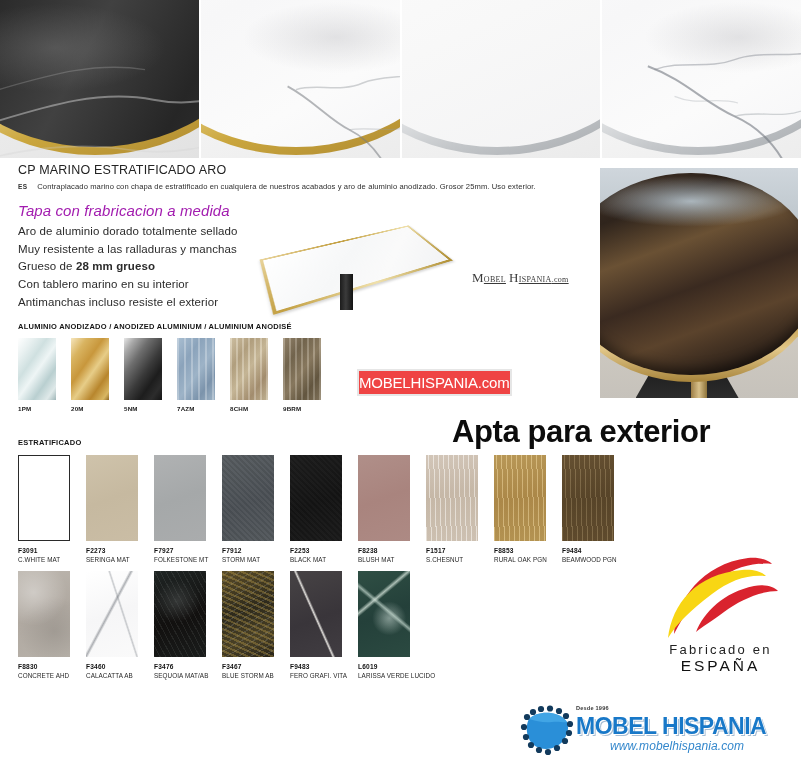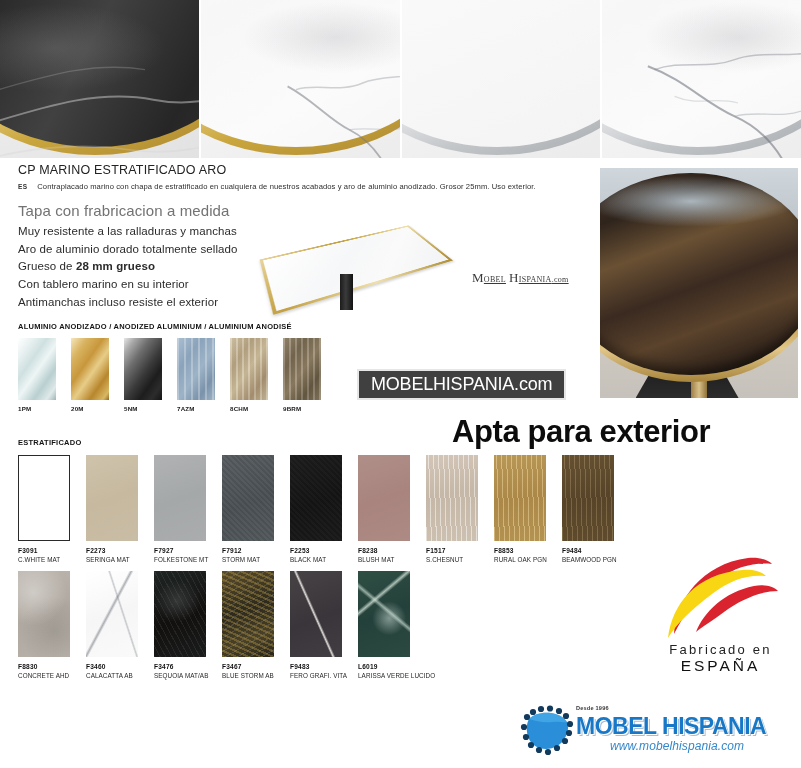--- a/index.html
+++ b/index.html
@@ -49,21 +49,21 @@
   .veins{position:absolute;inset:0;pointer-events:none;}
 
   
   .spec{position:absolute;left:18px;top:163px;width:575px;}
   .spec-title{font-size:12.5px;font-weight:400;letter-spacing:.2px;color:#232323;margin:0 0 5px 0;}
   .spec-sub-row{display:flex;align-items:flex-start;gap:10px;margin-bottom:10px;}
   .spec-lang{font-size:6.5px;font-weight:700;color:#333;padding-top:1px;letter-spacing:.3px;}
   .spec-desc{font-size:7.6px;color:#2d2d2d;line-height:1.25;letter-spacing:.1px;}
 
   .bullets{margin-top:2px;}
-  .bullet-head{font-size:15px;color:#737373;line-height:1.35;margin-bottom:1px;letter-spacing:.1px;}
+  .bullet-head{font-size:15px;color:#a21caf;line-height:1.35;margin-bottom:1px;letter-spacing:.1px;font-style:italic;}
   .bullet{font-size:11.5px;color:#2b2b2b;line-height:1.55;letter-spacing:.1px;}
   .bullet b{font-weight:700;}
 
   
   .render-table{position:absolute;left:258px;top:212px;width:200px;height:100px;}
   .render-table .slab{
     position:absolute;left:10px;top:8px;width:170px;height:74px;
     transform:perspective(260px) rotateX(54deg) rotateZ(-24deg);
     transform-style:preserve-3d;
     background:linear-gradient(135deg,#ffffff 0%,#f6f7f8 45%,#fafafa 70%,#f2f3f5 100%);
@@ -129,22 +129,22 @@
   .alu-8CHM{background:
       repeating-linear-gradient(90deg,rgba(255,255,255,.22) 0 2px,rgba(120,100,70,.12) 2px 6px),
       linear-gradient(125deg,#d8cbae 0%,#b8a685 28%,#cfc0a0 50%,#a89273 76%,#cabd9e 100%);}
   .alu-9BRM{background:
       repeating-linear-gradient(90deg,rgba(255,255,255,.16) 0 2px,rgba(60,48,30,.18) 2px 6px),
       linear-gradient(125deg,#a3937a 0%,#7d6f57 28%,#97876c 52%,#6b5e47 76%,#8d7f66 100%);}
 
   
   .watermark{
     position:absolute;left:357px;top:369px;
-    padding:3px 12px;background:#404040;border:2px solid #e6e6e6;
-    color:#ffffff;font-size:18px;letter-spacing:-.2px;white-space:nowrap;
+    padding:3px 0;background:#ef4444;border:2px solid #e6e6e6;
+    color:#ffffff;font-size:15px;letter-spacing:-.2px;white-space:nowrap;
   }
   .exterior-claim{
     position:absolute;left:452px;top:414px;
     font-size:31px;font-weight:700;color:#0c0c0c;letter-spacing:-.4px;white-space:nowrap;
   }
 
   
   .lam-section{position:absolute;left:18px;top:438px;width:640px;}
   .lam-row{display:flex;gap:10px;margin-top:8px;}
   .lam-item{width:58px;}
@@ -271,22 +271,22 @@
 </div>
 
 <div class="spec">
   <div class="spec-title">CP MARINO ESTRATIFICADO ARO</div>
   <div class="spec-sub-row">
     <span class="spec-lang">ES</span>
     <span class="spec-desc">Contraplacado marino con chapa de estratificado en cualquiera de nuestros acabados y aro de aluminio anodizado. Grosor 25mm. Uso exterior.</span>
   </div>
   <div class="bullets">
     <div class="bullet-head">Tapa con frabricacion a medida</div>
+    <div class="bullet">Aro de aluminio dorado totalmente sellado</div>
     <div class="bullet">Muy resistente a las ralladuras y manchas</div>
-    <div class="bullet">Aro de aluminio dorado totalmente sellado</div>
     <div class="bullet">
       <span>Grueso de</span>
       <b>28 mm grueso</b>
     </div>
     <div class="bullet">Con tablero marino en su interior</div>
     <div class="bullet">Antimanchas incluso resiste el exterior</div>
   </div>
 </div>
 
 <div class="render-table">

